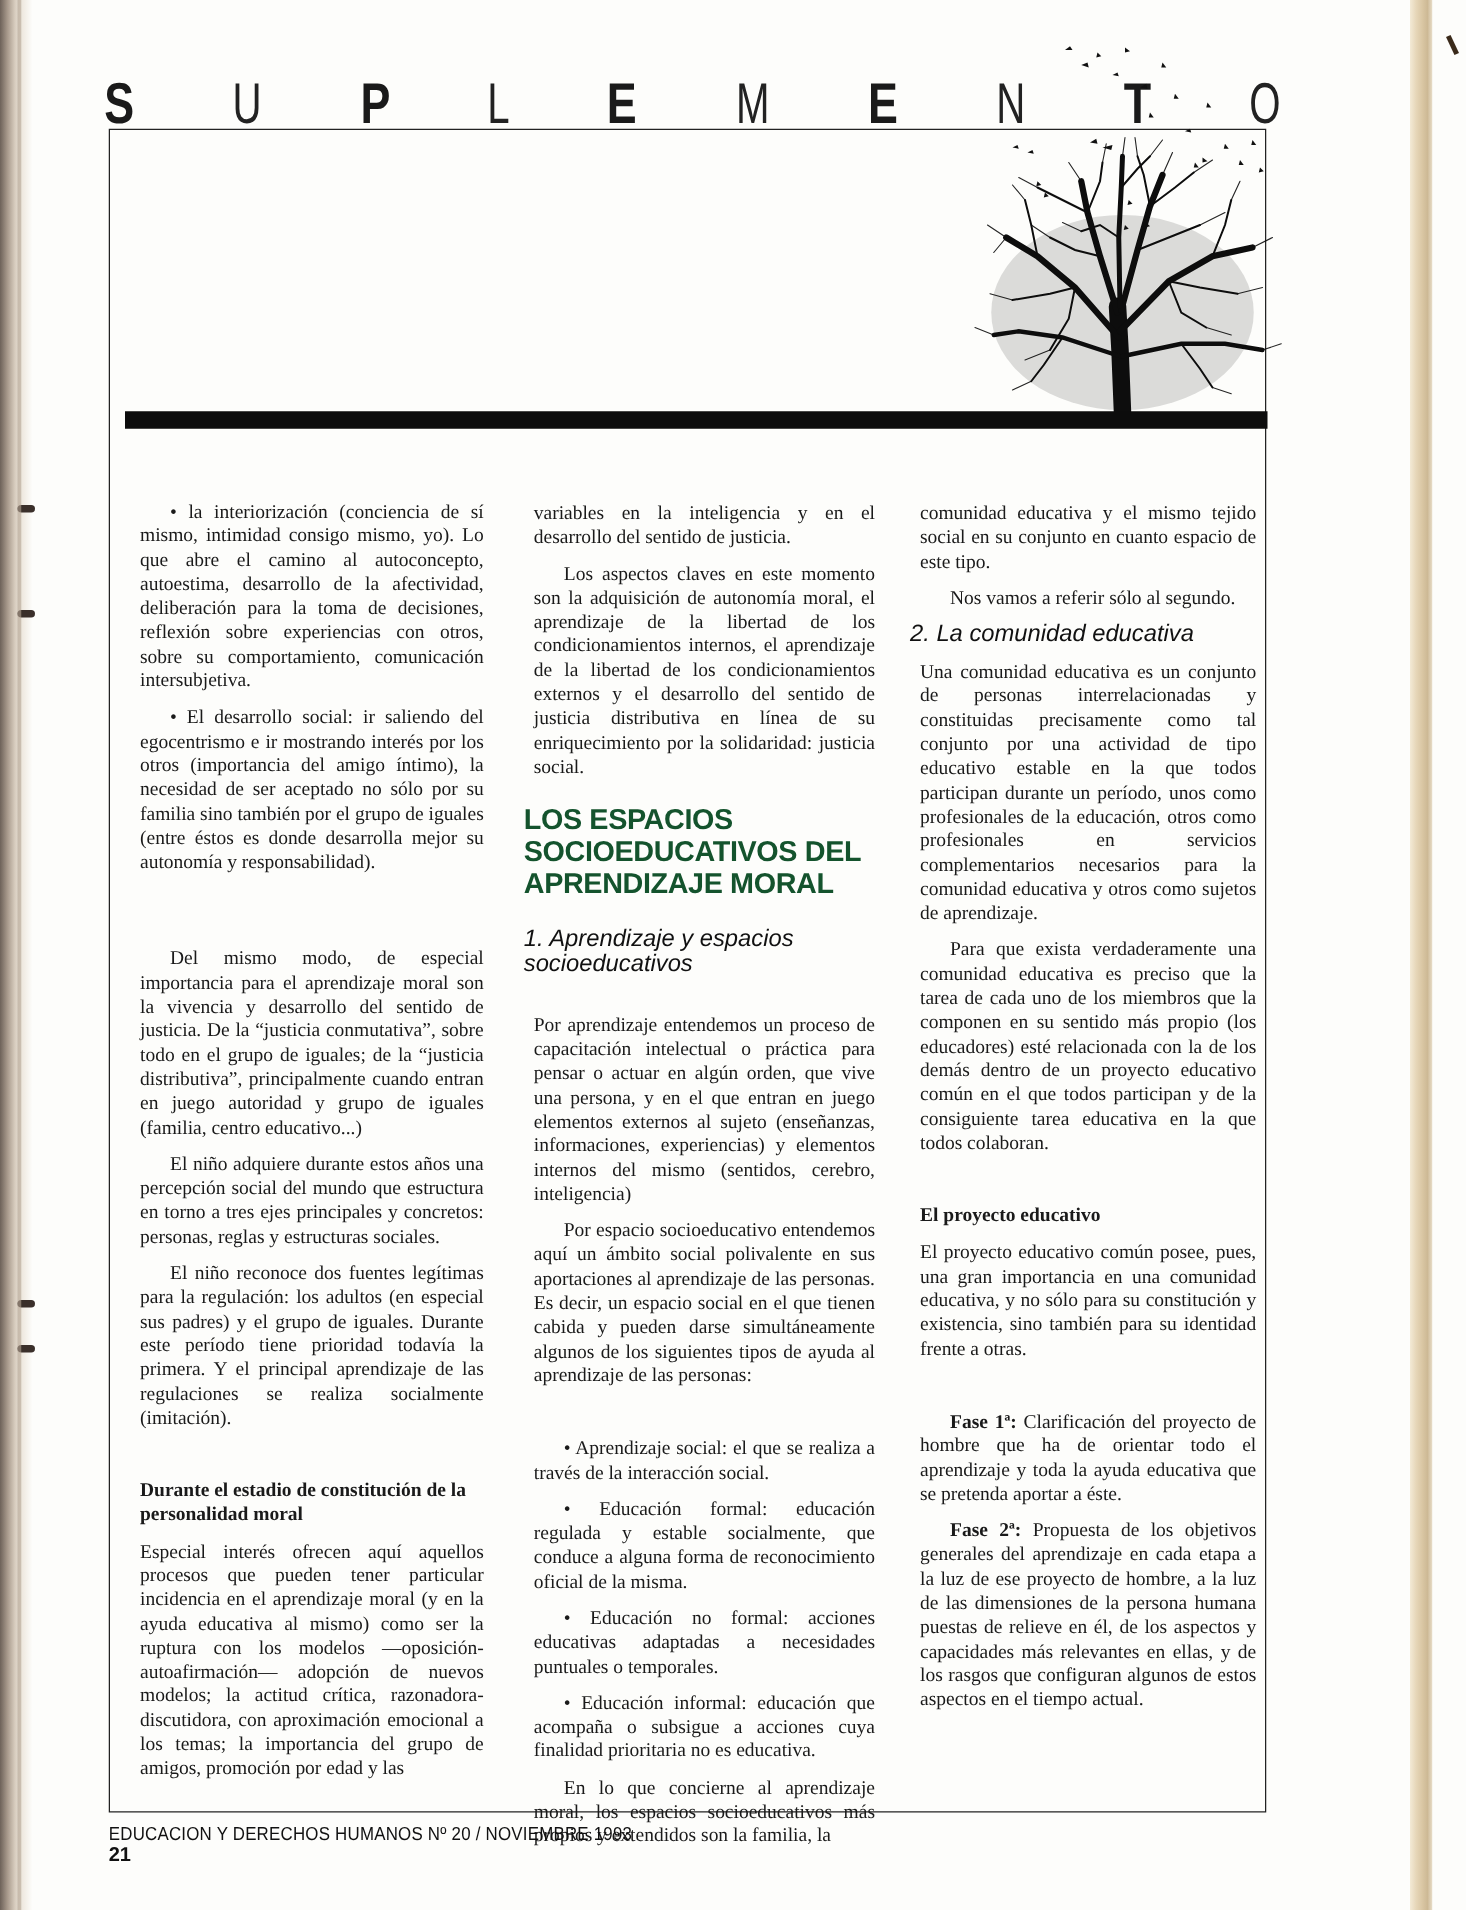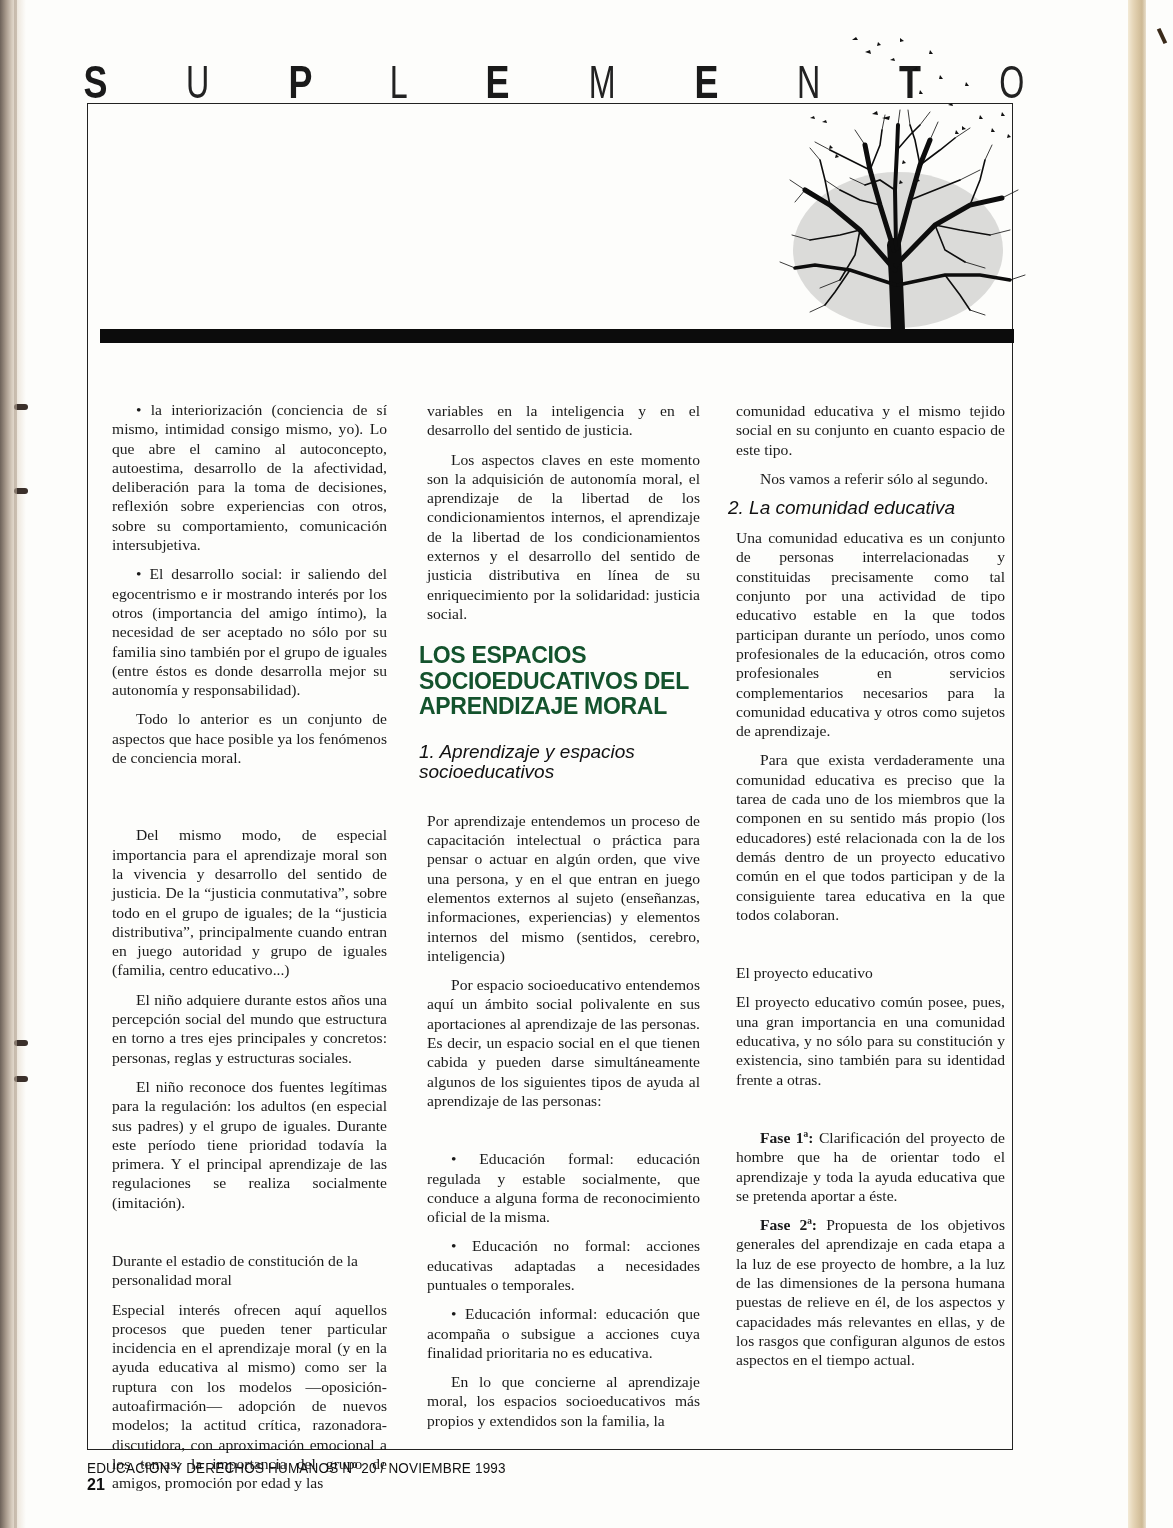--- a/index.html
+++ b/index.html
@@ -54,21 +54,21 @@
   .col {
     position: absolute; top: 390px; font-size: 15.6px; line-height: 19.3px;
     text-align: justify; hyphens: manual;
   }
   .col1 { left: 102px; width: 295px; }
   .col2 { left: 417px; width: 293px; top: 391px; }
   .col3 { left: 726px; width: 289px; top: 391px; }
   .col p { margin: 10px; }
   .col p.ind { text-indent: 24px; }
   .col .gap { height: 19px; }
-  .col .subhead-bold { font-weight: 400; text-align: left; }
+  .col .subhead-bold { font-weight: 700; text-align: left; }
   .section-title {
     font-family: "Liberation Sans", "DejaVu Sans", sans-serif;
     font-weight: 700; font-size: 23px; line-height: 25.5px; text-align: left;
     letter-spacing: -0.3px; color: #14532d; margin: 20px 0 0 2px;
   }
   .section-sub {
     font-family: "Liberation Sans", "DejaVu Sans", sans-serif;
     font-style: italic; font-size: 19px; line-height: 20px; text-align: left; color: #111;
     margin: 22px 0 0 2px; font-weight: 400;
   }
@@ -198,21 +198,20 @@
         <path d="M195 232 L215 238"></path>
     </g>
   </g>
 </svg>
 
 <div class="rule-bar"></div>
 
 <div class="col col1">
   <p class="ind">• la interiorización (conciencia de sí mismo, intimidad consigo mismo, yo). Lo que abre el camino al autoconcepto, autoestima, desarrollo de la afectividad, deliberación para la toma de decisiones, reflexión sobre experiencias con otros, sobre su comportamiento, comunicación intersubjetiva.</p>
   <p class="ind">• El desarrollo social: ir saliendo del egocentrismo e ir mostrando interés por los otros (importancia del amigo íntimo), la necesidad de ser aceptado no sólo por su familia sino también por el grupo de iguales (entre éstos es donde desarrolla mejor su autonomía y responsabilidad).</p>
-  <p class="ind">Todo lo anterior es un conjunto de aspectos que hace posible ya los fenómenos de conciencia moral.</p>
   <div class="gap"></div>
   <div class="gap"></div>
   <p class="ind">Del mismo modo, de especial importancia para el aprendizaje moral son la vivencia y desarrollo del sentido de justicia. De la “justicia conmutativa”, sobre todo en el grupo de iguales; de la “justicia distributiva”, principalmente cuando entran en juego autoridad y grupo de iguales (familia, centro educativo...)</p>
   <p class="ind">El niño adquiere durante estos años una percepción social del mundo que estructura en torno a tres ejes principales y concretos: personas, reglas y estructuras sociales.</p>
   <p class="ind">El niño reconoce dos fuentes legítimas para la regulación: los adultos (en especial sus padres) y el grupo de iguales. Durante este período tiene prioridad todavía la primera. Y el principal aprendizaje de las regulaciones se realiza socialmente (imitación).</p>
   <div class="gap"></div>
   <p class="subhead-bold">Durante el estadio de constitución de la personalidad moral</p>
   <p>Especial interés ofrecen aquí aquellos procesos que pueden tener particular incidencia en el aprendizaje moral (y en la ayuda educativa al mismo) como ser la ruptura con los modelos —oposición-autoafirmación— adopción de nuevos modelos; la actitud crítica, razonadora-discutidora, con aproximación emocional a los temas; la importancia del grupo de amigos, promoción por edad y las</p>
 </div>
 
@@ -225,20 +224,21 @@
     <div>APRENDIZAJE MORAL</div>
   </div>
   <div class="section-sub">
     <div>1. Aprendizaje y espacios</div>
     <div>socioeducativos</div>
   </div>
   <div class="gap"></div>
   <p>Por aprendizaje entendemos un proceso de capacitación intelectual o práctica para pensar o actuar en algún orden, que vive una persona, y en el que entran en juego elementos externos al sujeto (enseñanzas, informaciones, experiencias) y elementos internos del mismo (sentidos, cerebro, inteligencia)</p>
   <p class="ind">Por espacio socioeducativo entendemos aquí un ámbito social polivalente en sus aportaciones al aprendizaje de las personas. Es decir, un espacio social en el que tienen cabida y pueden darse simultáneamente algunos de los siguientes tipos de ayuda al aprendizaje de las personas:</p>
   <div class="gap"></div>
+  <p class="ind">• Aprendizaje social: el que se realiza a través de la interacción social.</p>
   <p class="ind">• Educación formal: educación regulada y estable socialmente, que conduce a alguna forma de reconocimiento oficial de la misma.</p>
   <p class="ind">• Educación no formal: acciones educativas adaptadas a necesidades puntuales o temporales.</p>
   <p class="ind">• Educación informal: educación que acompaña o subsigue a acciones cuya finalidad prioritaria no es educativa.</p>
   <p class="ind">En lo que concierne al aprendizaje moral, los espacios socioeducativos más propios y extendidos son la familia, la</p>
 </div>
 
 <div class="col col3">
   <p>comunidad educativa y el mismo tejido social en su conjunto en cuanto espacio de este tipo.</p>
   <p class="ind">Nos vamos a referir sólo al segundo.</p>
   <div class="section-sub" style="margin-top:6px;">2. La comunidad educativa</div>

